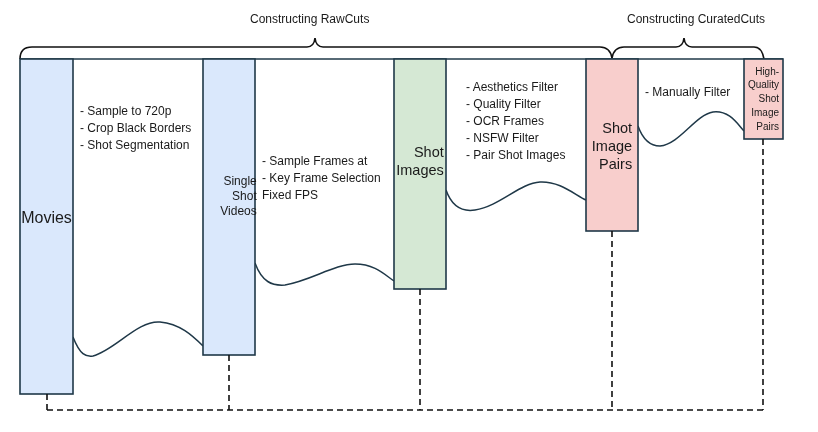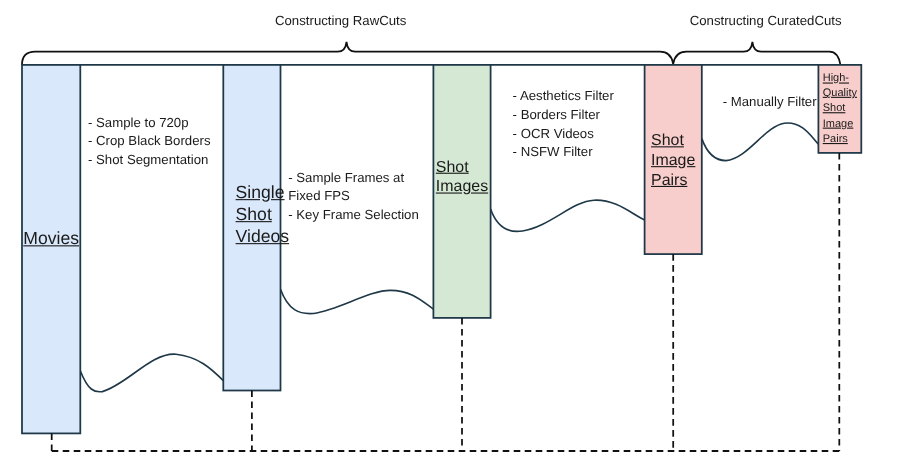--- a/index.html
+++ b/index.html
@@ -1,20 +1,20 @@
 <!DOCTYPE html>
 <html><head>
   <meta charset="utf-8">
   <style>
     html, body { margin: 0; padding: 0; background: #ffffff; }
     body { width: 818px; height: 432px; position: relative; overflow: hidden;
            font-family: "Liberation Sans", "DejaVu Sans", sans-serif; color: #1a1a1a; }
     #diagram { position: absolute; left: 0; top: 0; }
     .box-label { position: absolute; display: flex; align-items: center; justify-content: center;
-                 text-align: left; line-height: 1.25; color: #1a1a1a; text-decoration: underline; }
+                 text-align: right; line-height: 1.25; color: #1a1a1a; }
     .box-label span { display: block; white-space: pre-line; }
     .step-list { position: absolute; font-size: 12px; line-height: 1.42; color: #1a1a1a; }
     .step-list div { white-space: nowrap; }
     .brace-label { position: absolute; font-size: 12px; color: #1a1a1a; white-space: nowrap; }
   </style>
 </head>
 <body>
 
 <svg id="diagram" width="818" height="432" viewBox="0 0 818 432">
 
@@ -43,21 +43,21 @@
     <line x1="47" y1="410" x2="763" y2="410"></line>
   </g>
 </svg>
 
 <div class="brace-label" style="left:250px; top:12px;">Constructing RawCuts</div>
 <div class="brace-label" style="left:598px; top:12px;margin-left:29px;">Constructing CuratedCuts</div>
 
 <div class="box-label" style="left:20px; top:200px; width:53px; height:36px; font-size:16px;">
   <span>Movies</span>
 </div>
-<div class="box-label" style="left:203px; top:172px; width:71px; height:48px; font-size:16px;">
+<div class="box-label" style="left:203px; top:172px; width:71px; height:48px; font-size:12px;">
   <span>Single
 Shot
 Videos</span>
 </div>
 <div class="box-label" style="left:394px; top:138px; width:52px; height:46px; font-size:14.5px;">
   <span>Shot
 Images</span>
 </div>
 <div class="box-label" style="left:586px; top:114px; width:52px; height:64px; font-size:14.5px;">
   <span>Shot
@@ -72,24 +72,25 @@
 Pairs</span>
 </div>
 
 <div class="step-list" style="left:80px; top:103px;">
   <div>- Sample to 720p</div>
   <div>- Crop Black Borders</div>
   <div>- Shot Segmentation</div>
 </div>
 <div class="step-list" style="left:262px; top:107px;margin-top:46px;">
   <div>- Sample Frames at</div>
+  <div>- Key Frame Selection</div>
   <div>Fixed FPS</div>
-  <div>- Key Frame Selection</div>
 </div>
 <div class="step-list" style="left:466px; top:79px;">
   <div>- Aesthetics Filter</div>
-  <div>- Borders Filter</div>
-  <div>- OCR Videos</div>
+  <div>- Quality Filter</div>
+  <div>- OCR Frames</div>
   <div>- NSFW Filter</div>
+  <div>- Pair Shot Images</div>
 </div>
-<div class="step-list" style="left:645px; top:84px;margin-left:12px;">
+<div class="step-list" style="left:645px; top:84px;">
   <div>- Manually Filter</div>
 </div>
 
 </body></html>

